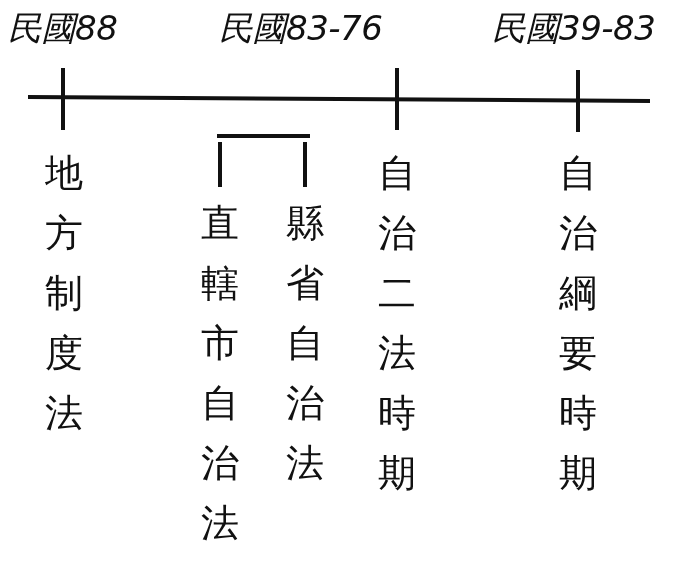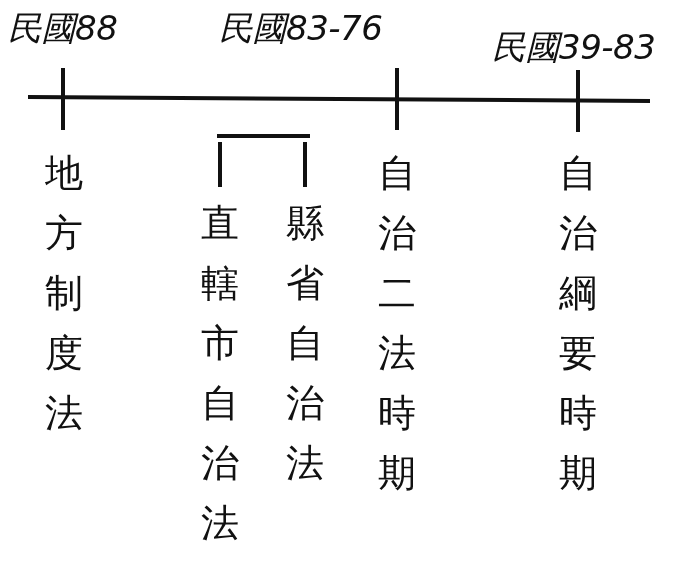--- a/index.html
+++ b/index.html
@@ -18,21 +18,21 @@
   <line x1="63" y1="68" x2="63" y2="130" stroke="#111" stroke-width="4"></line>
   <line x1="397" y1="68" x2="397" y2="130" stroke="#111" stroke-width="4"></line>
   <line x1="578" y1="70" x2="578" y2="132" stroke="#111" stroke-width="4"></line>
   <line x1="217" y1="136" x2="310" y2="136" stroke="#111" stroke-width="4"></line>
   <line x1="220" y1="142" x2="220" y2="187" stroke="#111" stroke-width="4"></line>
   <line x1="305" y1="142" x2="305" y2="187" stroke="#111" stroke-width="4"></line>
 </svg>
 
 <div class="label" style="left:8px;">民國88</div>
 <div class="label" style="left:219px;">民國83-76</div>
-<div class="label" style="left:492px;margin-top:19px;">民國39-83</div>
+<div class="label" style="left:492px;">民國39-83</div>
 
 <div class="vcol" style="left:42px; top:143px;">
   <span>地</span>
   <span>方</span>
   <span>制</span>
   <span>度</span>
   <span>法</span>
 </div>
 
 <div class="vcol" style="left:198px; top:193px;">

